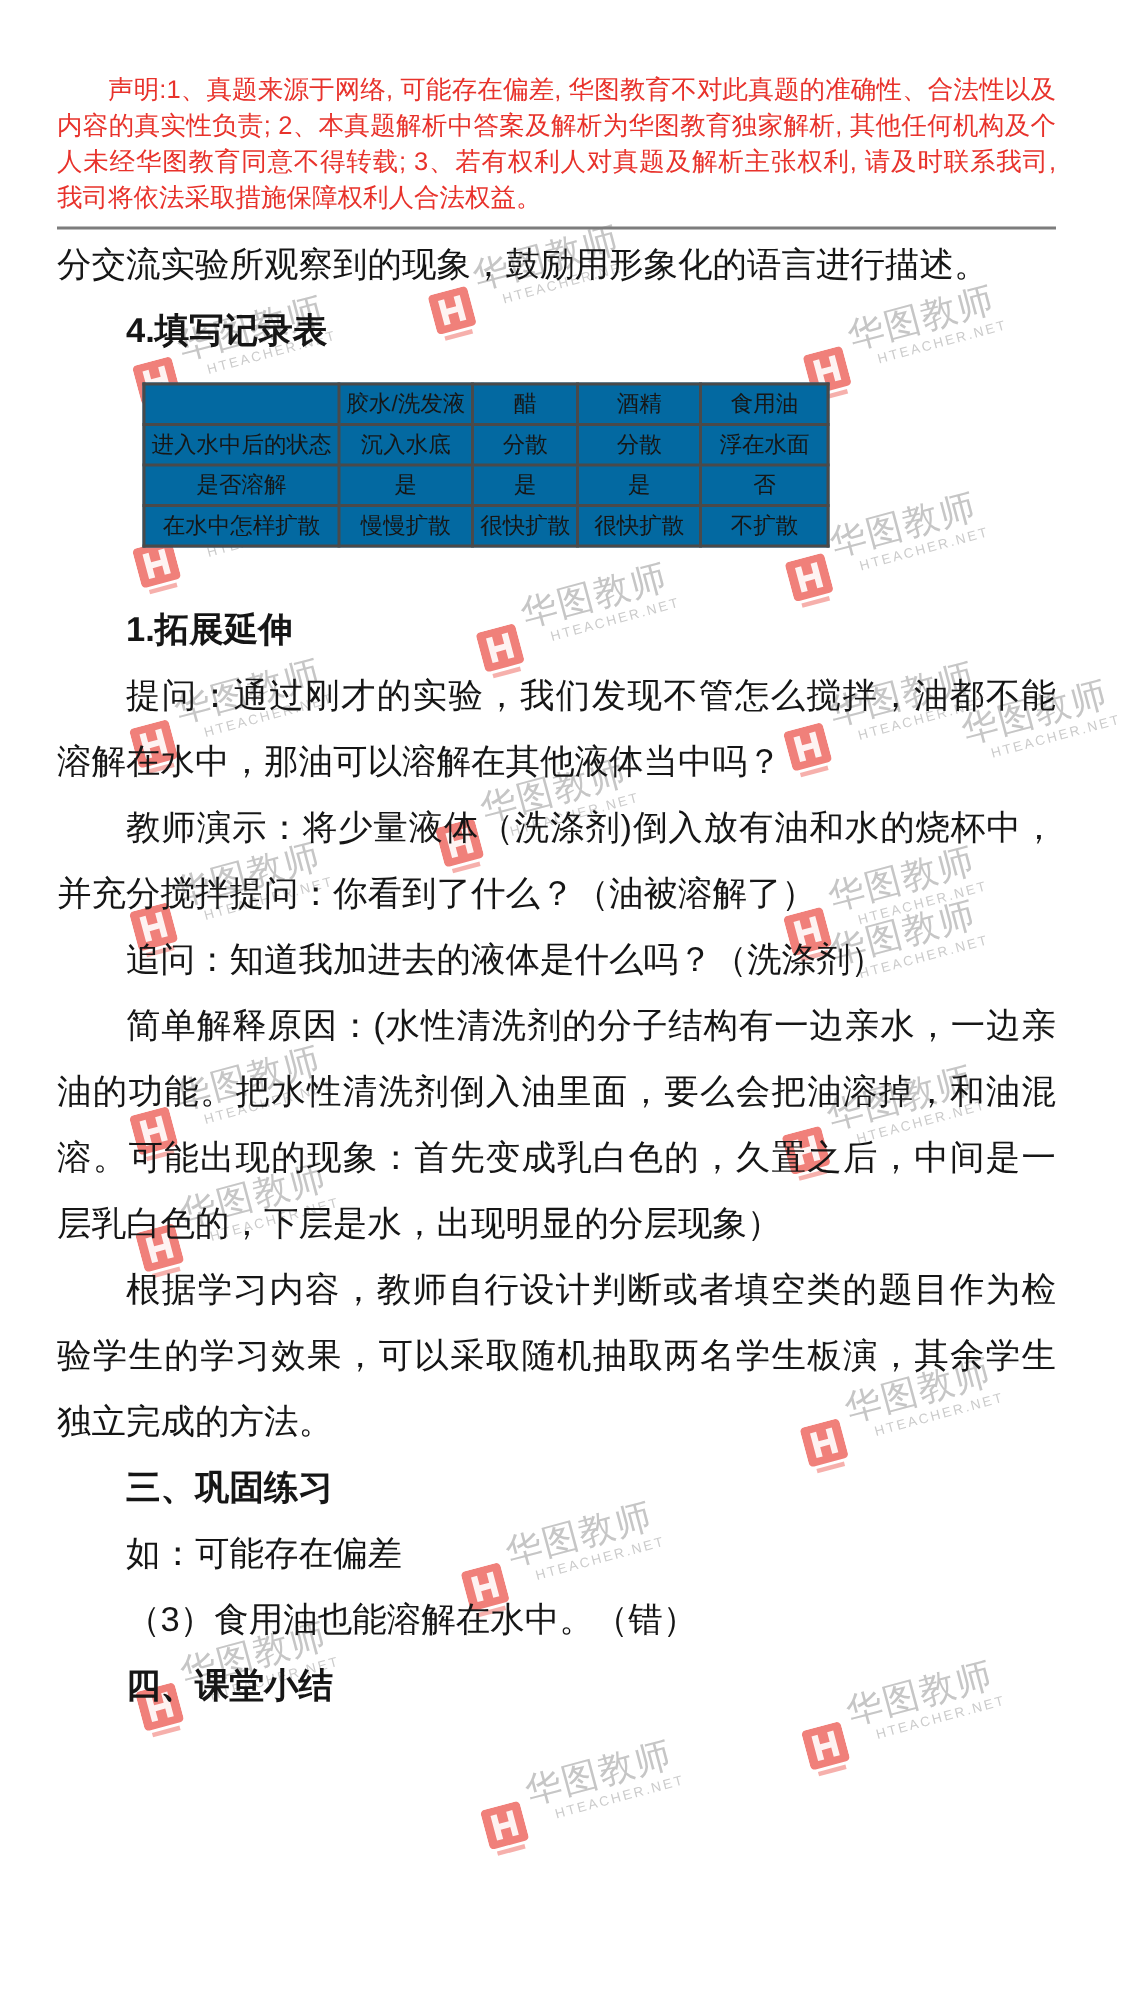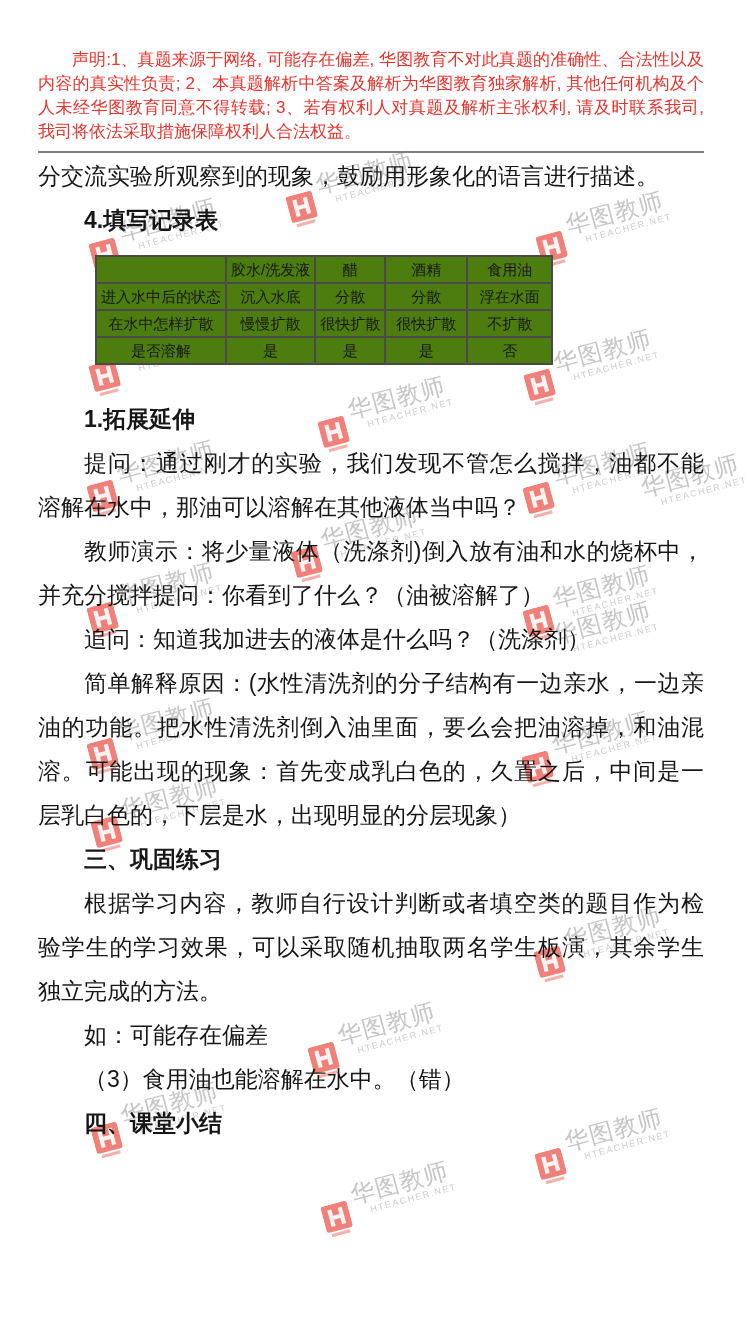--- a/index.html
+++ b/index.html
@@ -18,21 +18,21 @@
   
   .page{position:relative;z-index:1;padding:48px 44px 0 38px;}
   .disclaimer{margin:0;font-size:17px;line-height:24px;text-align:justify;text-indent:2em;}
   .disclaimer .b{font-weight:normal;}
   .divider{border:none;border-top:2px solid #7d7d7d;margin:7px 0 1px 0;}
   .doc p{margin:0;font-size:23px;line-height:44px;text-align:justify;}
   .indent{text-indent:2em;}
   .bold{font-weight:bold;}
   .outdent{margin-left:-33px !important;text-indent:79px;}
   table.record{
-    border-collapse:collapse;table-layout:fixed;background:#4d7c0f;position:relative;z-index:2;
+    border-collapse:collapse;table-layout:fixed;background:#0369a1;position:relative;z-index:2;
     margin:13px 0 32px 57px;
   }
   table.record td{
     border:2px solid #4a4a4a;font-size:15px;line-height:18px;text-align:center;
     padding:2px 4px;height:21px;overflow:hidden;white-space:nowrap;
   }
   .c0{width:107px;}.c1{width:78px;}.c2{width:58px;}.c3{width:72px;}.c4{width:75px;margin-top:36px;}
 </style>
 </head>
 <body>
@@ -324,43 +324,43 @@
         <td class="c4">食用油</td>
       </tr>
       <tr>
         <td>进入水中后的状态</td>
         <td>沉入水底</td>
         <td>分散</td>
         <td>分散</td>
         <td>浮在水面</td>
       </tr>
       <tr>
+        <td>是否溶解</td>
+        <td>是</td>
+        <td>是</td>
+        <td>是</td>
+        <td>否</td>
+      </tr>
+      <tr>
         <td>在水中怎样扩散</td>
         <td>慢慢扩散</td>
         <td>很快扩散</td>
         <td>很快扩散</td>
         <td>不扩散</td>
       </tr>
-      <tr>
-        <td>是否溶解</td>
-        <td>是</td>
-        <td>是</td>
-        <td>是</td>
-        <td>否</td>
-      </tr>
     </tbody>
       </table>
 
     <p class="indent bold">1.拓展延伸</p>
     <p class="indent">提问：通过刚才的实验，我们发现不管怎么搅拌，油都不能溶解在水中，那油可以溶解在其他液体当中吗？</p>
     <p class="indent">教师演示：将少量液体（洗涤剂)倒入放有油和水的烧杯中，并充分搅拌提问：你看到了什么？（油被溶解了）</p>
     <p class="indent">追问：知道我加进去的液体是什么吗？（洗涤剂）</p>
     <p class="indent">简单解释原因：(水性清洗剂的分子结构有一边亲水，一边亲油的功能。把水性清洗剂倒入油里面，要么会把油溶掉，和油混溶。可能出现的现象：首先变成乳白色的，久置之后，中间是一层乳白色的，下层是水，出现明显的分层现象）</p>
 
+    <p class="indent">根据学习内容，教师自行设计判断或者填空类的题目作为检验学生的学习效果，可以采取随机抽取两名学生板演，其余学生独立完成的方法。</p>
     <p class="indent bold">三、巩固练习</p>
-    <p class="indent">根据学习内容，教师自行设计判断或者填空类的题目作为检验学生的学习效果，可以采取随机抽取两名学生板演，其余学生独立完成的方法。</p>
     <p class="indent">如：可能存在偏差</p>
 
     <p class="indent">（3）食用油也能溶解在水中。（错）</p>
 
     <p class="indent bold">四、课堂小结</p>
   </div>
 </div>
 
 </body></html>

